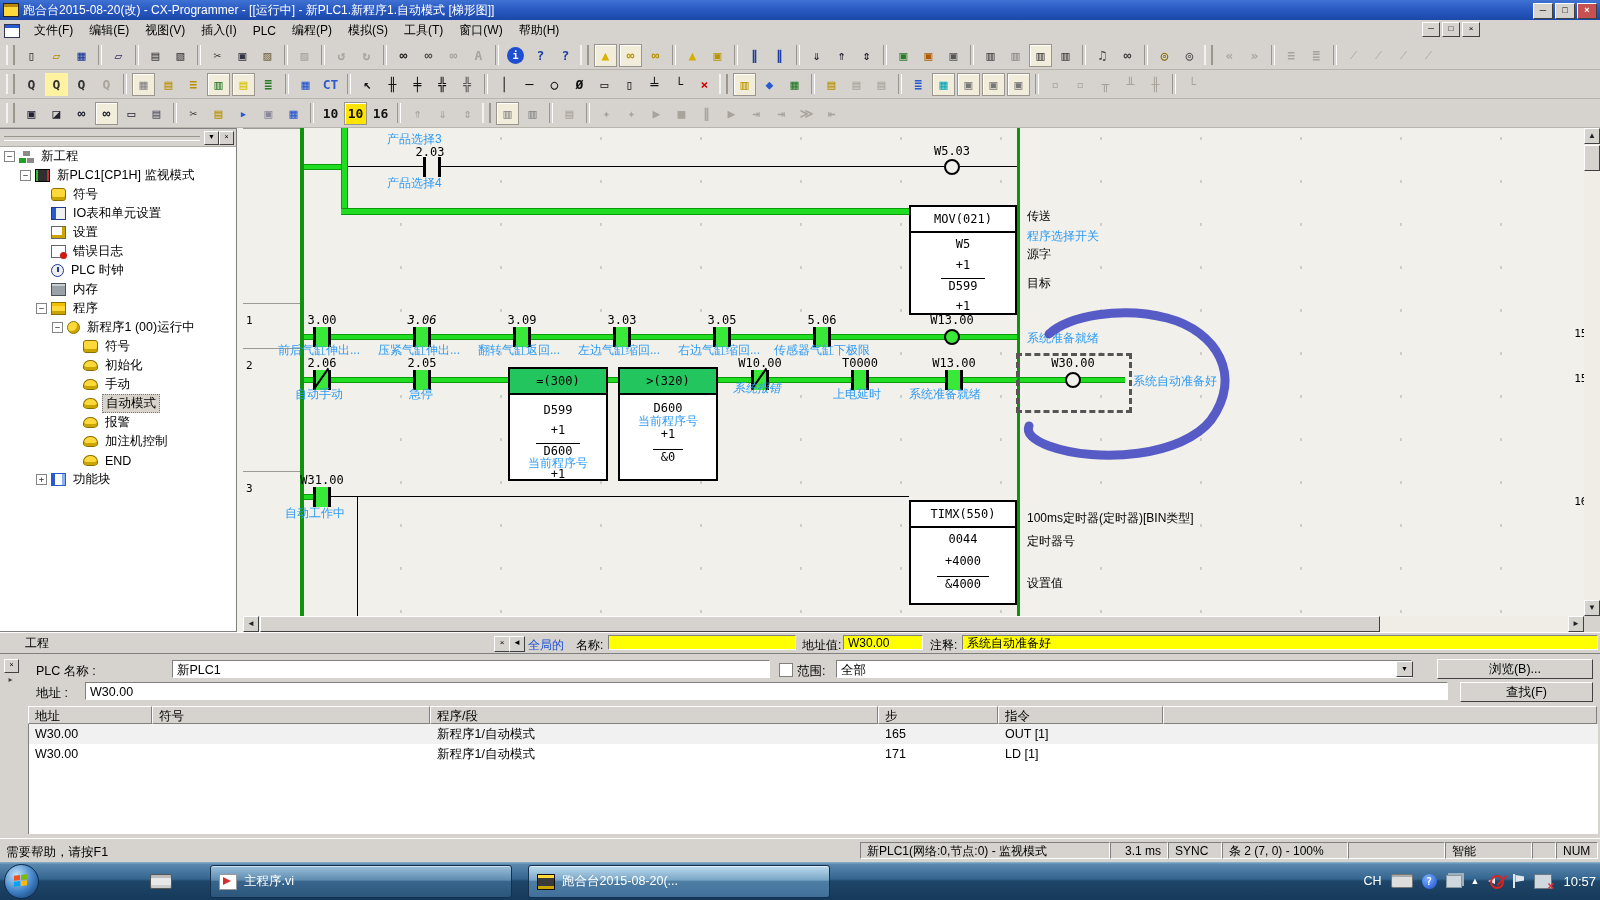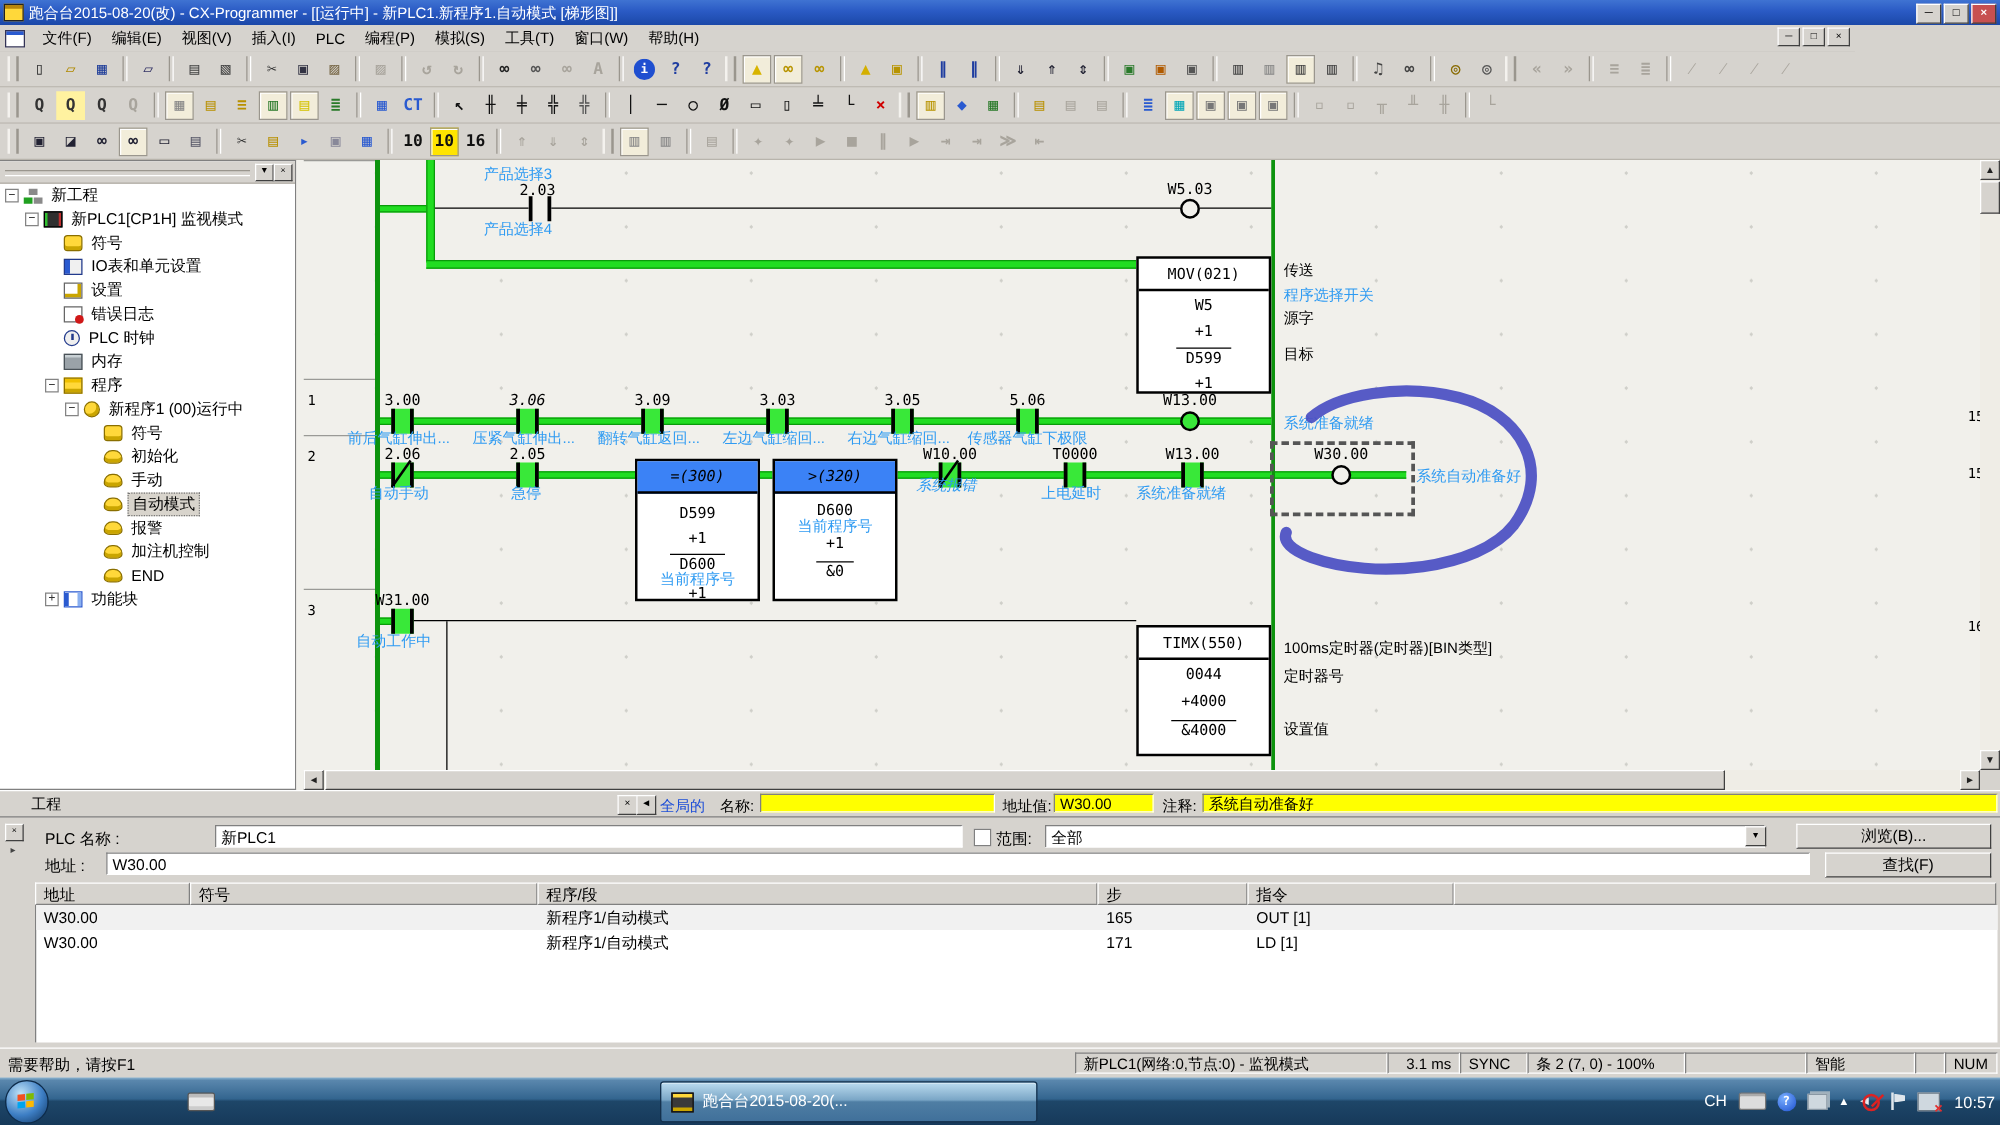--- a/index.html
+++ b/index.html
@@ -94,21 +94,21 @@
     transform:rotate(35deg);}
   .coil{position:absolute;width:16px;height:16px;border:2.5px solid #000;border-radius:50%;
     background:#f1f0eb;box-sizing:border-box;}
   .coil.power{background:#39e839;}
   .addr{position:absolute;width:80px;text-align:center;font:12px "DejaVu Sans Mono",monospace;white-space:nowrap;}
   .cmt{position:absolute;font-size:12px;color:#2f9bf2;white-space:nowrap;}
   .ktext{position:absolute;font-size:12px;color:#000;white-space:nowrap;}
   .blk{position:absolute;background:#fff;border:2px solid #000;box-sizing:border-box;}
   .blk-hd{position:absolute;left:0;top:0;right:0;height:24px;border-bottom:2px solid #000;
     display:flex;align-items:center;justify-content:center;font:12px "DejaVu Sans Mono",monospace;}
-  .blk-hd.green{background:#3b82f6;font-style:italic;}
+  .blk-hd.green{background:#22c55e;}
   .brow{position:absolute;left:0;right:0;text-align:center;font:12px "DejaVu Sans Mono",monospace;white-space:nowrap;}
   .brow.blue{color:#2f9bf2;font-family:Liberation Sans, sans-serif;}
   .ovl{display:inline-block;border-top:1px solid #000;padding:0 8px;}
   .sel-box{position:absolute;border:3px dashed #555;background:transparent;}
   
   .vscroll{position:absolute;right:0;top:0;width:16px;height:488px;background:#efede6;}
   .hscroll{position:absolute;left:6px;top:488px;width:1341px;height:16px;background:#efede6;}
   .corner{position:absolute;right:0;top:488px;width:16px;height:16px;background:#d6d3ce;}
   .sb-btn{position:absolute;width:16px;height:16px;background:#d6d3ce;border:1px solid #fff;
     border-right-color:#404040;border-bottom-color:#404040;font-size:8px;line-height:14px;
@@ -725,20 +725,24 @@
     <span class="orb-flag">
       <i style="background:#f25022;"></i>
         <i style="background:#7fba00;"></i>
         <i style="background:#00a4ef;"></i>
         <i style="background:#ffb900;"></i>
     </span>
   </div>
   <div class="quick">
       <span class="kbd-icon"></span>
     </div>
+  <div class="task-btn" style="left:210px;">
+    <span class="tb-ico lv-icon"></span>
+    <span>主程序.vi</span>
+  </div>
   <div class="task-btn active" style="left:528px;">
     <span class="tb-ico cx-icon"></span>
     <span>跑合台2015-08-20(...</span>
   </div>
   <div class="tray">
     <span class="tray-lang">CH</span>
     <span class="tray-kbd"></span>
     <span class="tray-help">?</span>
     <span class="tray-win"></span>
     <span class="tray-up">▲</span>

